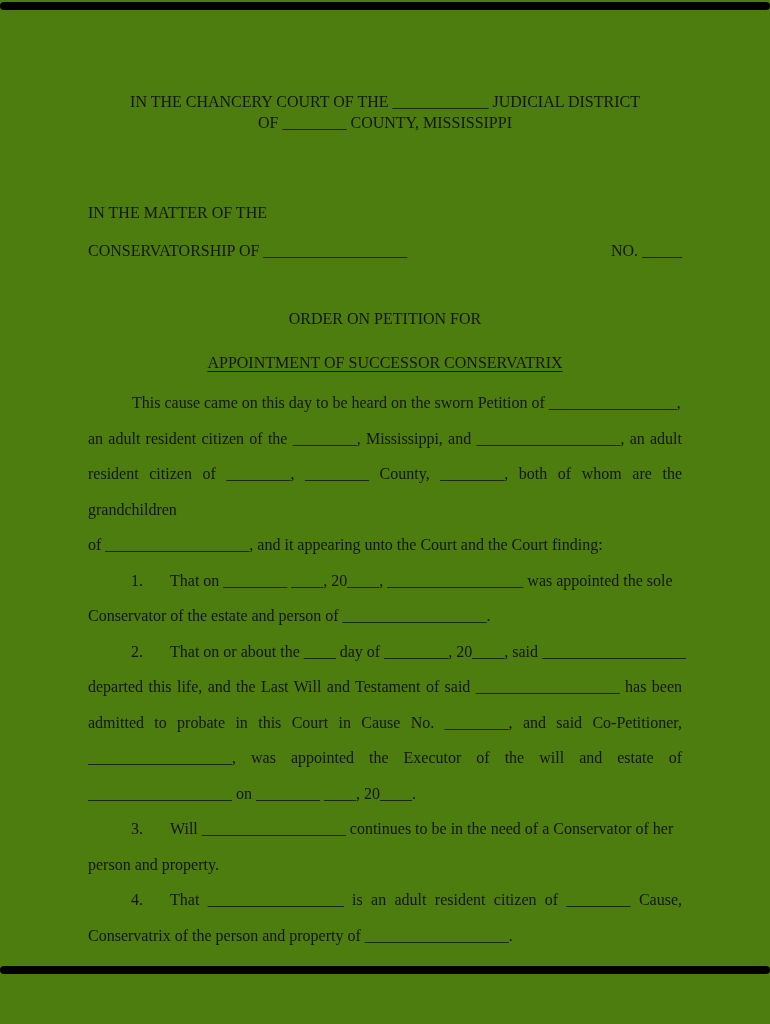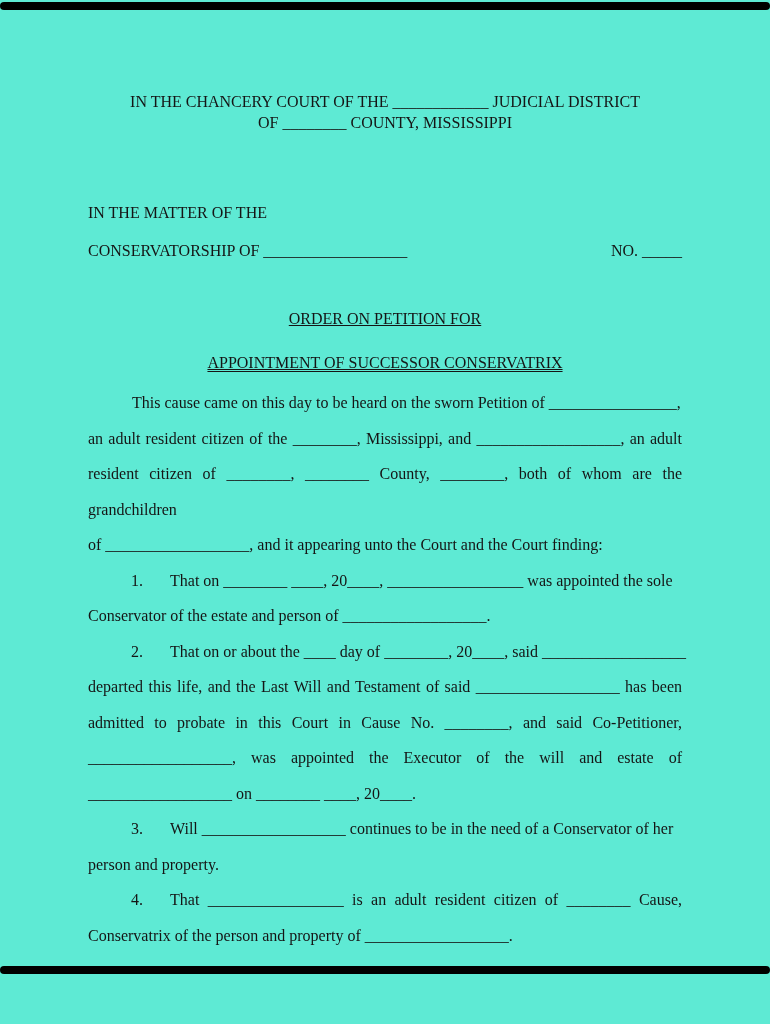--- a/index.html
+++ b/index.html
@@ -1,20 +1,20 @@
 <!DOCTYPE html>
 <html><head>
 <meta charset="utf-8">
 <style>
   html,body{margin:0;padding:0;}
   body{background:#ffffff;}
   .page{
     position:relative;
     width:770px;height:1024px;
-    background:#5eead4;
+    background:#4d7c0f;
     font-family:"Liberation Serif","DejaVu Serif",serif;
     color:#151515;
     font-size:16px;
     overflow:hidden;
   }
   .scan-bar{
     position:absolute;left:0;right:0;height:8px;
     background:#000000;border-radius:4px;
   }
   .scan-bar.top{top:2px;}
@@ -27,21 +27,21 @@
     text-align:center;
     line-height:21px;
   }
   .caption{margin-top:70px;}
   .caption .matter{line-height:20px;}
   .caption-row{
     display:flex;justify-content:space-between;align-items:baseline;
     margin-top:18px;line-height:20px;
   }
   .doc-title{
-    margin-top:48px;text-align:center;line-height:20px;text-decoration:underline;
+    margin-top:48px;text-align:center;line-height:20px;
   }
   .doc-title .u{text-decoration:underline;text-underline-offset:3px;margin-top:24px;}
   .body-block{margin-top:12px;}
   .line{
     line-height:35.5px;
     white-space:nowrap;
   }
   .line.just{
     white-space:normal;
     text-align:justify;

